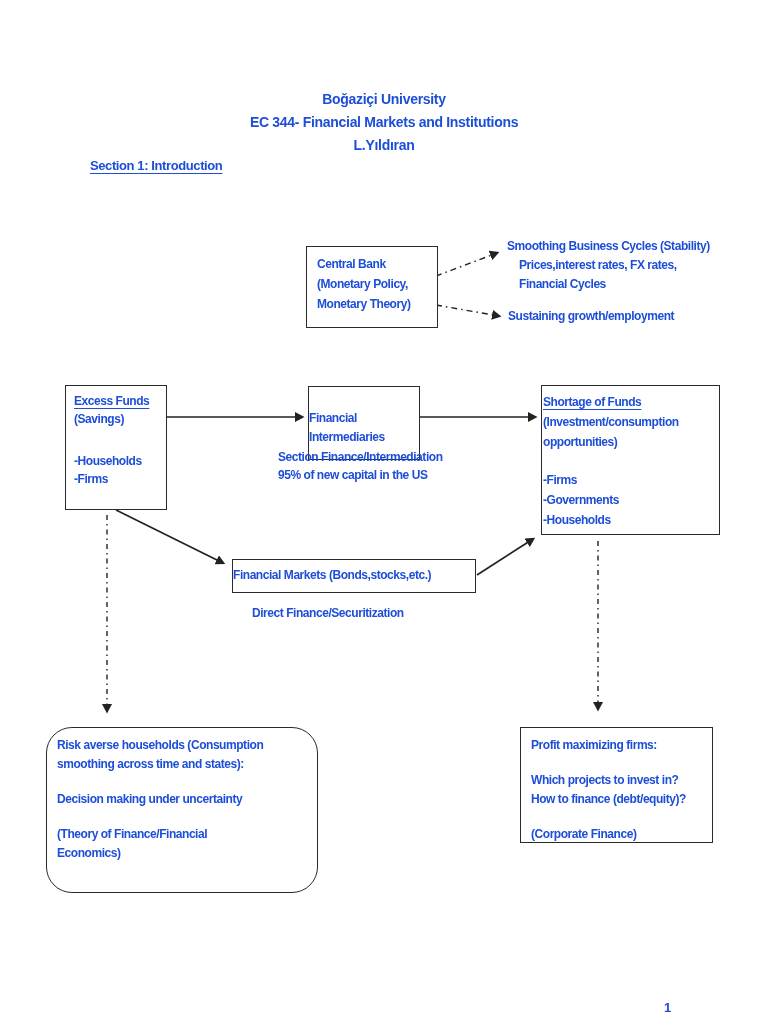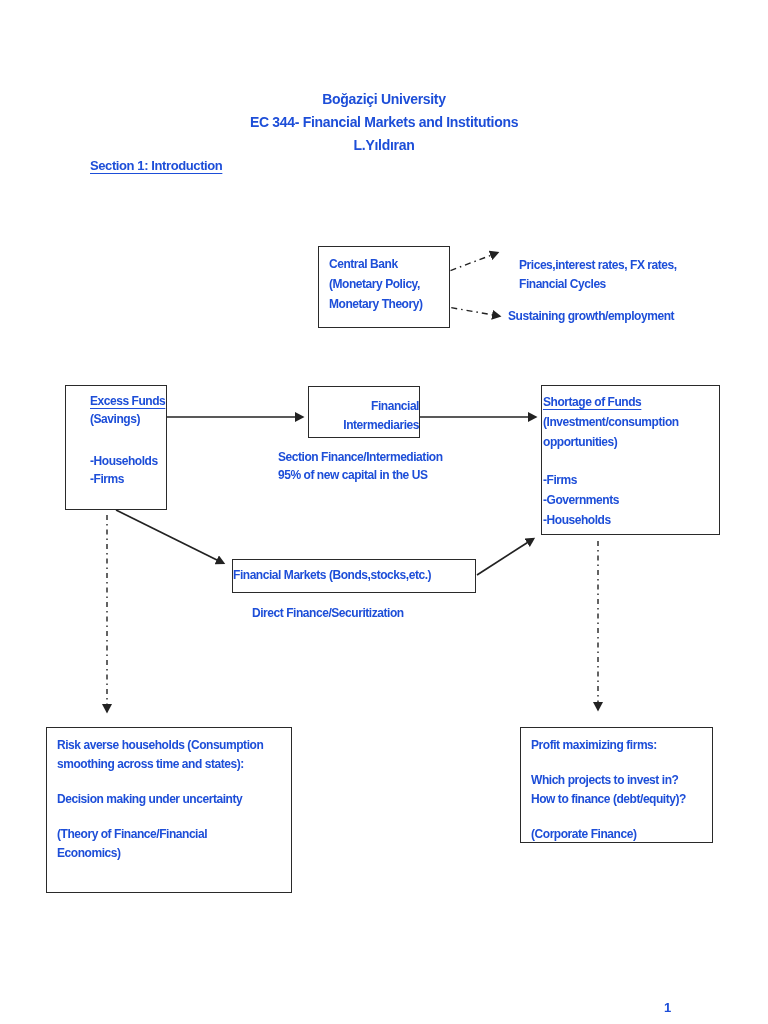--- a/index.html
+++ b/index.html
@@ -8,31 +8,31 @@
     font-family:"Liberation Sans","DejaVu Sans",sans-serif;
     font-weight:700;color:#1d4ed8;
   }
   .t{position:absolute;white-space:nowrap;font-size:12px;letter-spacing:-0.45px;line-height:19px;}
   .hdr{position:absolute;left:0;right:0;text-align:center;font-size:14px;letter-spacing:-0.3px;white-space:nowrap;}
   .section{position:absolute;font-size:13px;letter-spacing:-0.4px;text-decoration:underline;text-underline-offset:3px;white-space:nowrap;}
   .box{position:absolute;border:1.6px solid #2a2a2a;background:#ffffff;box-sizing:border-box;
        font-size:12px;letter-spacing:-0.45px;}
   .box .ln{white-space:nowrap;}
   .u{text-decoration:underline;text-underline-offset:3px;}
-  .cb{left:318px;top:246px;width:132px;height:82px;padding:7px 0 0 10px;}
+  .cb{left:306px;top:246px;width:132px;height:82px;padding:7px 0 0 10px;}
   .cb .ln{line-height:20px;}
-  .excess{left:65px;top:385px;width:102px;height:125px;padding:6px 0 0 24px;}
+  .excess{left:65px;top:385px;width:102px;height:125px;padding:6px 0 0 8px;}
   .excess .ln{line-height:18px;}
-  .fi{left:308px;top:386px;width:112px;height:52px;padding-top:10px;text-align:right;}
+  .fi{left:308px;top:386px;width:112px;height:74px;padding-top:22px;text-align:left;}
   .fi .ln{line-height:19px;}
   .shortage{left:541px;top:385px;width:179px;height:150px;padding:6px 0 0 1px;}
   .shortage .ln{line-height:20px;}
   .fm{left:232px;top:559px;width:244px;height:34px;}
   .fm .ln{line-height:31px;}
-  .risk{left:46px;top:727px;width:246px;height:166px;padding:8px 0 0 10px;}
+  .risk{left:46px;top:727px;width:272px;height:166px;padding:8px 0 0 10px;border-radius:26px;}
   .risk .ln{line-height:19px;}
   .profit{left:520px;top:727px;width:193px;height:116px;padding:8px 0 0 10px;}
   .profit .ln{line-height:19px;}
   .gap16{margin-top:16px;}
   .gap18{margin-top:18px;}
   .gap24{margin-top:24px;}
   .connectors{position:absolute;left:0;top:0;width:768px;height:1024px;pointer-events:none;}
   .pagenum{position:absolute;font-size:13px;letter-spacing:-0.3px;}
 </style>
 </head>
@@ -60,20 +60,21 @@
     <line x1="107" y1="515" x2="107" y2="711" stroke="#222" stroke-width="1.4" stroke-dasharray="5 4 1.5 4" marker-end="url(#ah)"></line>
     <line x1="598" y1="541" x2="598" y2="709" stroke="#222" stroke-width="1.4" stroke-dasharray="5 4 1.5 4" marker-end="url(#ah)"></line>
   </svg>
 
   <div class="box cb">
     <div class="ln">Central Bank</div>
     <div class="ln">(Monetary Policy,</div>
     <div class="ln">Monetary Theory)</div>
   </div>
 
+  <div class="t" style="left:507px;top:237px;">Smoothing Business Cycles (Stability)</div>
   <div class="t" style="left:519px;top:256px;">Prices,interest rates, FX rates,</div>
   <div class="t" style="left:519px;top:275px;">Financial Cycles</div>
   <div class="t" style="left:508px;top:307px;">Sustaining growth/employment</div>
 
   <div class="box excess">
     <div class="ln u">Excess Funds</div>
     <div class="ln">(Savings)</div>
     <div class="ln gap24">-Households</div>
     <div class="ln">-Firms</div>
   </div>

